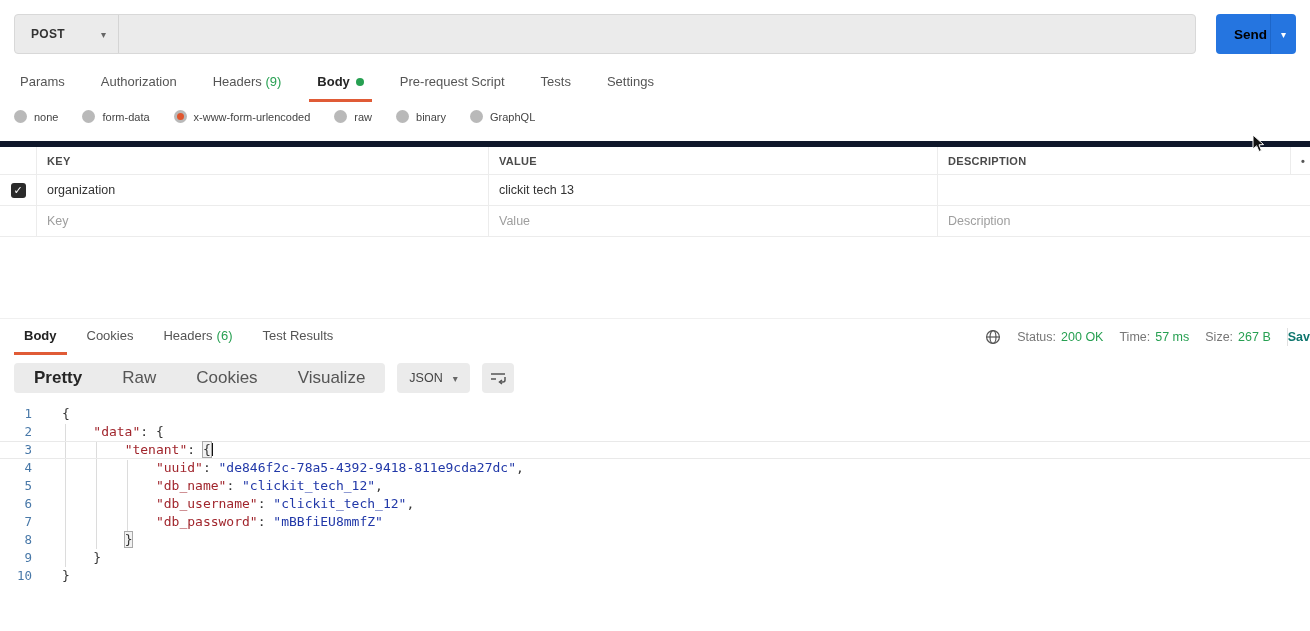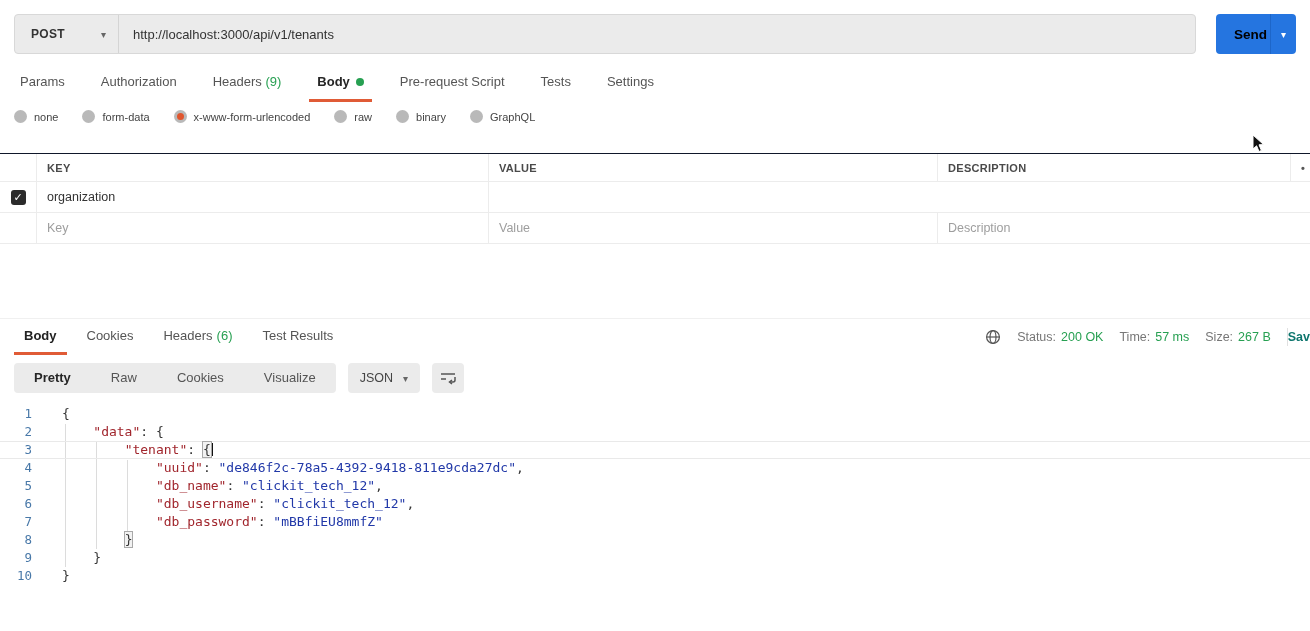--- a/index.html
+++ b/index.html
@@ -29,21 +29,21 @@
   .rtab .cnt { color:#27a052; }
   .rtab .dot { display:inline-block; width:8px; height:8px; border-radius:50%; background:#27a052; margin-left:6px; }
 
   
   .modes { display:flex; align-items:center; padding:8px 14px 6px 14px; }
   .mode { display:flex; align-items:center; margin-right:24px; font-size:11px; color:#444; cursor:pointer; }
   .radio { width:13px; height:13px; border-radius:50%; background:#b9b9b9; margin-right:7px; position:relative; }
   .radio.on::after { content:""; position:absolute; left:3px; top:3px; width:7px; height:7px; border-radius:50%; background:#e0562e; }
 
   
-  .kvt { margin-top:24px; border-top:1px solid #0f172a; }
+  .kvt { margin-top:12px; border-top:6px solid #0f172a; }
   .kvt-row { display:grid; grid-template-columns:36px 452px 449px 353px 1fr; border-bottom:1px solid #ececec; align-items:center; }
   .kvt-row.hdr { height:28px; }
   .kvt-row.data, .kvt-row.ph { height:31px; }
   .kvt-cell { padding:0 10px; height:100%; display:flex; align-items:center; border-left:1px solid #ececec; font-size:12.5px; color:#333; }
   .kvt-cell.first { border-left:none; justify-content:center; padding:0; }
   .kvt-row .kvt-cell:last-child { border-left:none; }
   .kvt-row.hdr .kvt-cell:last-child { border-left:1px solid #ececec; justify-content:center; color:#555; }
   .hdr .kvt-cell { font-size:11px; font-weight:700; color:#4a4a4a; letter-spacing:.3px; }
   .ph .kvt-cell { color:#9e9e9e; }
   .checkbox { width:15px; height:15px; background:#2b2b2b; border-radius:3px; color:#fff; font-size:11px; line-height:15px; text-align:center; cursor:pointer; }
@@ -58,21 +58,21 @@
   .resp-meta { position:absolute; right:0; top:0; height:36px; display:flex; align-items:center; font-size:12.5px; white-space:nowrap; }
   .resp-meta .lbl { color:#777; margin-left:16px; }
   .resp-meta .val { color:#27a052; margin-left:5px; }
   .meta-sep { width:1px; height:18px; background:#e0e0e0; margin-left:16px; }
   .save-link { color:#0f766e; font-weight:700; cursor:pointer; }
   .globe { color:#555; display:flex; align-items:center; }
 
   
   .view-bar { display:flex; align-items:center; padding:8px 14px 6px 14px; }
   .seg { display:flex; background:#ebebeb; border-radius:4px; height:30px; align-items:center; }
-  .seg .vtab { padding:0 20px; font-size:13px; color:#555; cursor:pointer; line-height:30px; }
+  .seg .vtab { padding:0 20px; font-size:17px; color:#555; cursor:pointer; line-height:30px; }
   .seg .vtab.active { color:#262626; font-weight:700; }
   .fmt-select { display:flex; align-items:center; background:#ebebeb; border-radius:4px; height:30px; padding:0 12px; margin-left:12px; font-size:12.5px; color:#444; cursor:pointer; }
   .fmt-select .chev { margin-left:10px; }
   .wrap-btn { background:#ebebeb; border-radius:4px; height:30px; width:32px; margin-left:12px; display:flex; align-items:center; justify-content:center; cursor:pointer; }
 
   
   .code { position:relative; margin-top:6px; font-family:"DejaVu Sans Mono","Liberation Mono",monospace; font-size:13px; }
   .cline { display:flex; height:18px; line-height:18px; position:relative; }
   .cline.activeline { border-top:1px solid #e9e9e9; border-bottom:1px solid #e9e9e9; height:18px; line-height:16px; }
   .lnum { width:44px; text-align:right; padding-right:12px; color:#4878a8; flex:0 0 44px; font-size:12.5px; }
@@ -90,21 +90,20 @@
 </style>
 </head>
 <body>
 
 <div class="req-bar">
   <div class="url-group">
     <div class="method-select">
       <span class="m">POST</span>
       <span class="chev">▾</span>
     </div>
-    <input class="url-input" value="http://localhost:3000/api/v1/tenants" style="">
   </div>
   <div class="send-split">
     <button class="send-btn">Send</button>
     <div class="send-caret">
       <span>▾</span>
     </div>
   </div>
 </div>
 
 <div class="req-tabs" id="req-tabs">
@@ -150,20 +149,21 @@
       <div class="kvt-cell">KEY</div>
       <div class="kvt-cell">VALUE</div>
       <div class="kvt-cell">DESCRIPTION</div>
       <div class="kvt-cell menu-dot">•</div>
     </div>
     <div class="kvt-row data">
       <div class="kvt-cell first">
         <div class="checkbox">✓</div>
       </div>
       <div class="kvt-cell">organization</div>
+      <div class="kvt-cell">clickit tech 13</div>
       <div class="kvt-cell"></div>
       <div class="kvt-cell"></div>
     </div>
     <div class="kvt-row ph">
       <div class="kvt-cell first"></div>
       <div class="kvt-cell">Key</div>
       <div class="kvt-cell">Value</div>
       <div class="kvt-cell">Description</div>
       <div class="kvt-cell"></div>
     </div>

